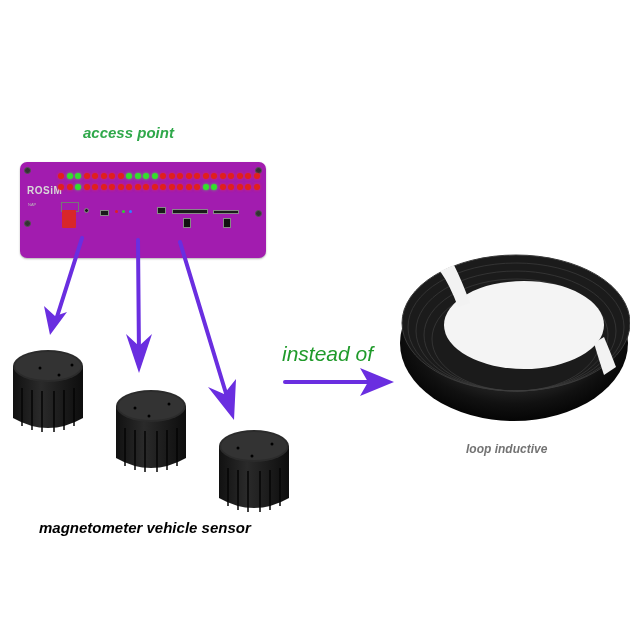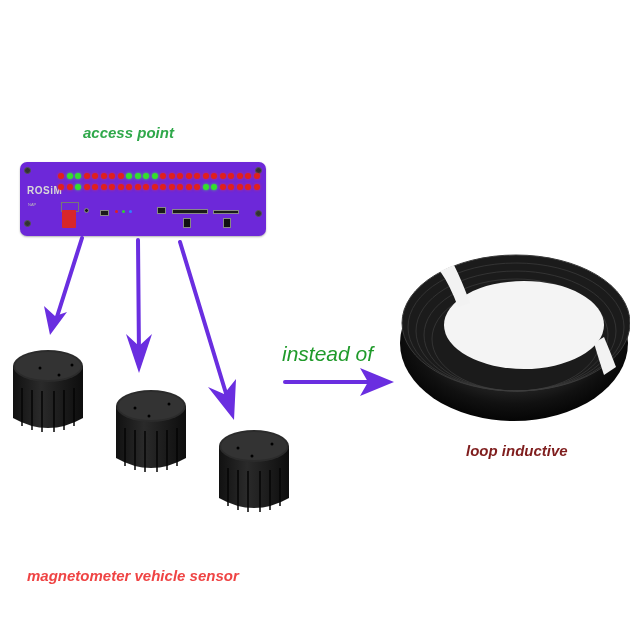--- a/index.html
+++ b/index.html
@@ -1,24 +1,24 @@
 <!DOCTYPE html>
 <html><head>
 <meta charset="utf-8">
 <style>
   html, body { margin:0; padding:0; }
   body { width:640px; height:640px; background:#ffffff; position:relative; overflow:hidden;
          font-family:"Liberation Sans", sans-serif; }
   .label { position:absolute; font-weight:bold; white-space:nowrap;font-style:italic; }
   .lbl-ap { left:83px; top:124px; font-size:15px; color:#2fa84a; }
-  .lbl-sensor { left:27px; top:519px; font-size:15px; color:#ef4444;margin-top:48px; }
+  .lbl-sensor { left:39px; top:519px; font-size:15px; color:#000000; }
   .lbl-instead { left:282px; top:342px; font-size:21px; color:#1f9a2a; font-weight:normal; }
-  .lbl-loop { left:466px; top:442px; font-size:15px; color:#7f1d1d; }
-
-  .panel { position:absolute; left:20px; top:162px; width:246px; height:74px; background:#6d28d9;
+  .lbl-loop { left:466px; top:442px; font-size:12px; color:#737373; }
+
+  .panel { position:absolute; left:20px; top:162px; width:246px; height:96px; background:#a21caf;
            border-radius:7px; box-shadow:0 1px 2px rgba(0,0,0,.3); }
   .brand { position:absolute; left:7px; top:23px; font-size:10px; font-weight:bold; color:#d8d8d8; letter-spacing:0.5px; }
   .model { position:absolute; left:8px; top:40px; font-size:4px; color:#bbb; }
   .screw { position:absolute; width:5px; height:5px; border-radius:50%; background:#333; border:1px solid #555; }
   .ledrow { position:absolute; left:38px; display:flex; gap:2.5px; }
   .led { width:6px; height:6px; border-radius:50%; box-shadow:0 0 3px rgba(255,40,40,.7); }
   .led.r { background:#e0201c; }
   .led.g { background:#33e02c; box-shadow:0 0 3px rgba(60,255,60,.8); }
   .dip { position:absolute; left:42px; top:48px; width:14px; height:18px; background:#d8262a; border-radius:1px; }
   .dip-frame { position:absolute; left:41px; top:40px; width:16px; height:8px; border:1px solid #777; }

